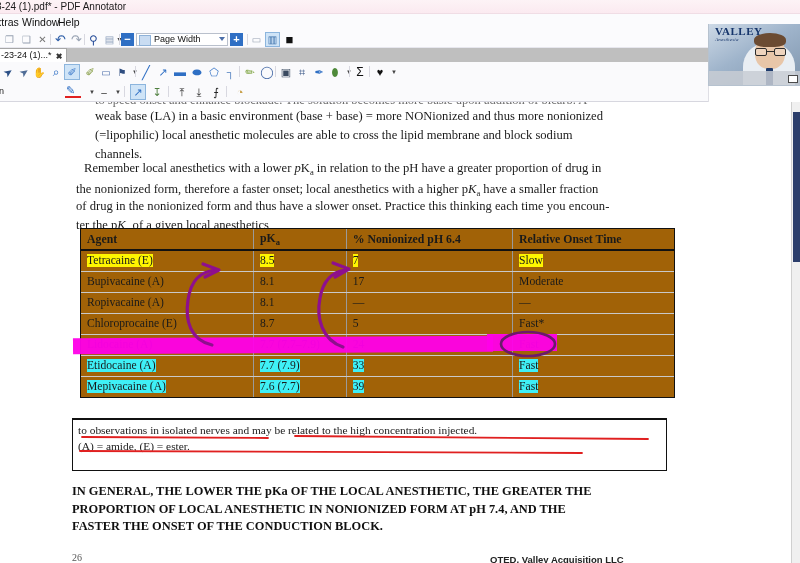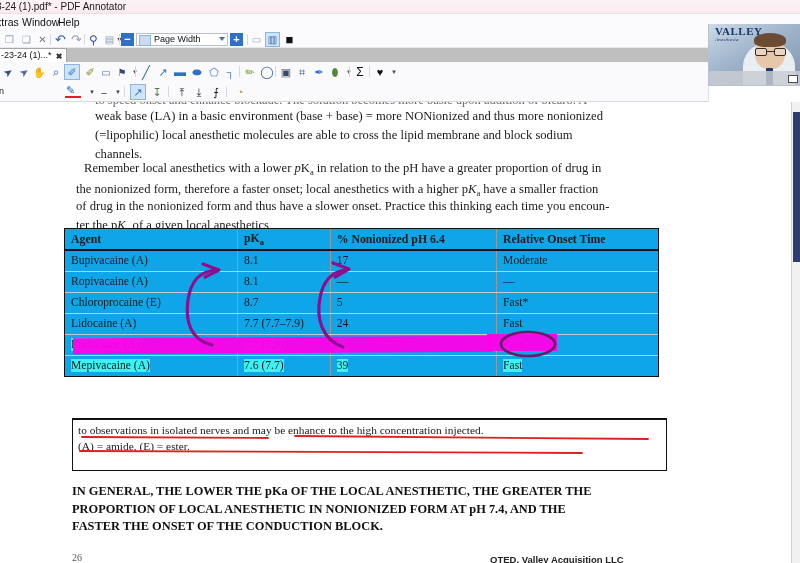--- a/index.html
+++ b/index.html
@@ -127,23 +127,23 @@
     color:#6a6a6a; white-space:nowrap; position:absolute; top:-5px; left:0;
   }
 
   .para{ font-size:12.6px; line-height:19px; }
 
   .sub{ font-size:8.5px; vertical-align:-3px; }
   .ital{ font-style:italic; }
 
   
   #tbl{
-    position:absolute; left:64px; top:228px; width:595px;
+    position:absolute; left:80px; top:228px; width:595px;
     border:1.6px solid #111;
-    background:#0ea5e9;
+    background:#a16207;
   }
   #tbl table{ border-collapse:collapse; width:100%; }
   #tbl td,#tbl th{
     font-family:"Liberation Serif", serif;
     font-size:11.6px; color:#1a1a1a;
     padding:2px 0 2px 6px;
     border-right:1px solid #9a9a9a;
     border-bottom:1px solid #c9c9c9;
     text-align:left; height:21px; vertical-align:middle;
     position:relative;
@@ -387,20 +387,26 @@
             <tr>
           <th class="c1">Agent</th>
           <th class="c2">
             <span>pK</span><span class="sub">a</span>
           </th>
           <th class="c3">% Nonionized pH 6.4</th>
           <th class="c4">Relative Onset Time</th>
         </tr>
 
 
+        <tr>
+          <td class="c1"><span class="hl-y">Tetracaine (E)</span></td>
+          <td class="c2"><span class="hl-y">8.5</span></td>
+          <td class="c3"><span class="hl-y">7</span></td>
+          <td class="c4"><span class="hl-y">Slow</span></td>
+        </tr>
 
         <tr>
           <td class="c1">Bupivacaine (A)</td>
           <td class="c2">8.1</td>
           <td class="c3">17</td>
           <td class="c4">Moderate</td>
         </tr>
 
         <tr>
           <td class="c1">Ropivacaine (A)</td>
@@ -434,21 +440,21 @@
           <td class="c1"><span class="hl-c">Mepivacaine (A)</span></td>
           <td class="c2"><span class="hl-c">7.6 (7.7)</span></td>
           <td class="c3"><span class="hl-c">39</span></td>
           <td class="c4"><span class="hl-c">Fast</span></td>
         </tr>
       </tbody>
         </table>
     </div>
 
     <div id="fnote" style="top:316px;">
-      <div>to observations in isolated nerves and may be enhance to the high concentration injected.</div>
+      <div>to observations in isolated nerves and may be related to the high concentration injected.</div>
       <div>(A) = amide, (E) = ester.</div>
     </div>
 
     <div id="closing" style="top:381px;">
       <div>IN GENERAL, THE LOWER THE pKa OF THE LOCAL ANESTHETIC, THE GREATER THE</div>
       <div>PROPORTION OF LOCAL ANESTHETIC IN NONIONIZED FORM AT pH 7.4, AND THE</div>
       <div>FASTER THE ONSET OF THE CONDUCTION BLOCK.</div>
     </div>
 
     <div id="pgnum" style="top:450px;">26</div>

